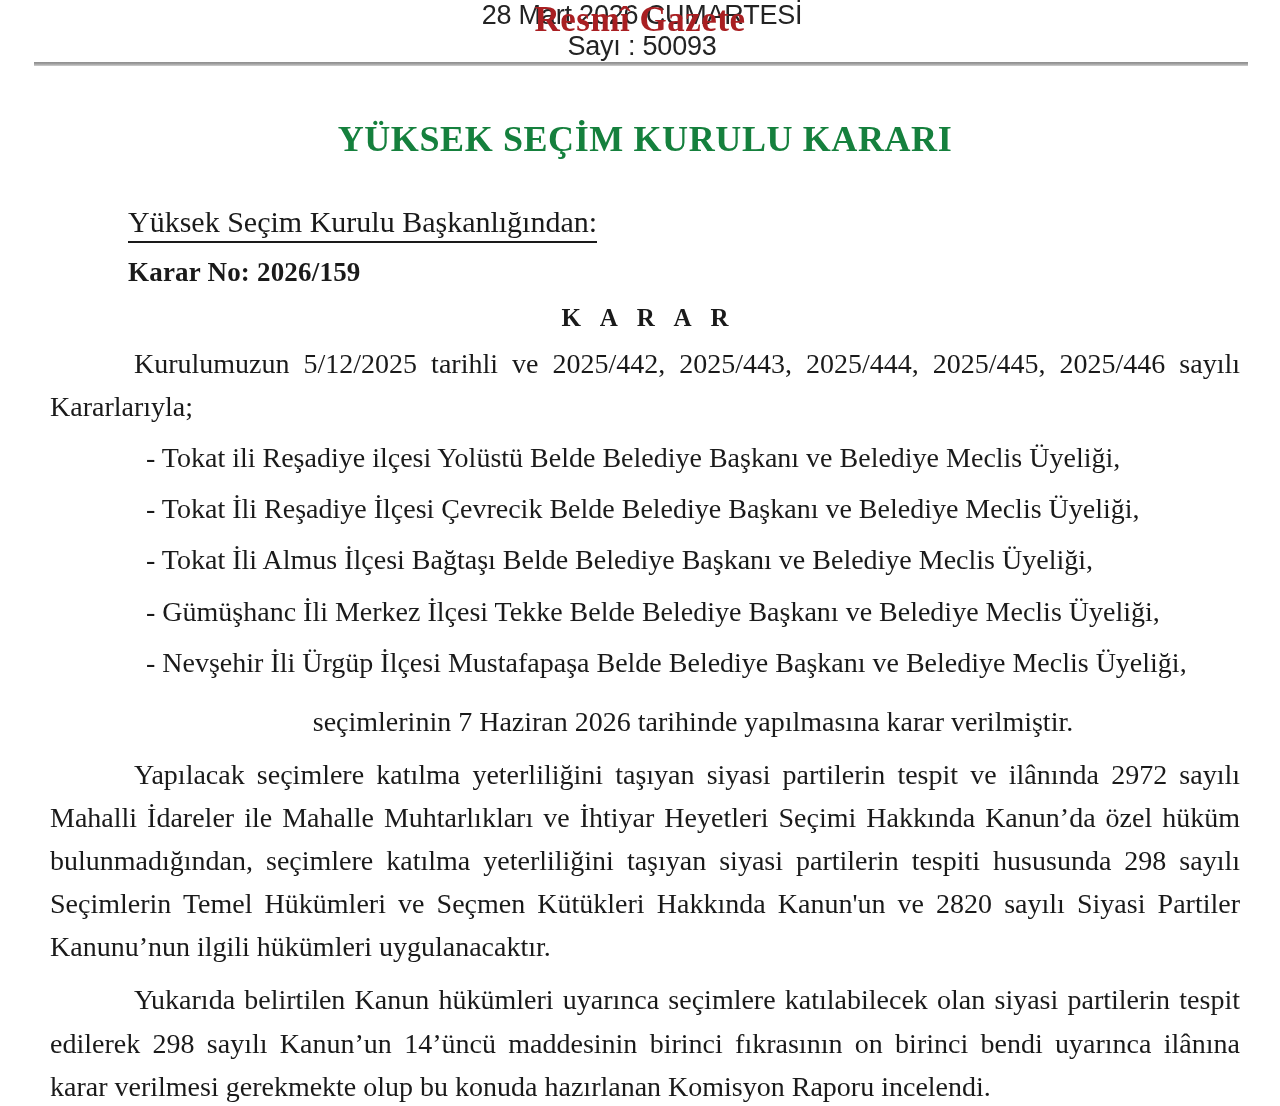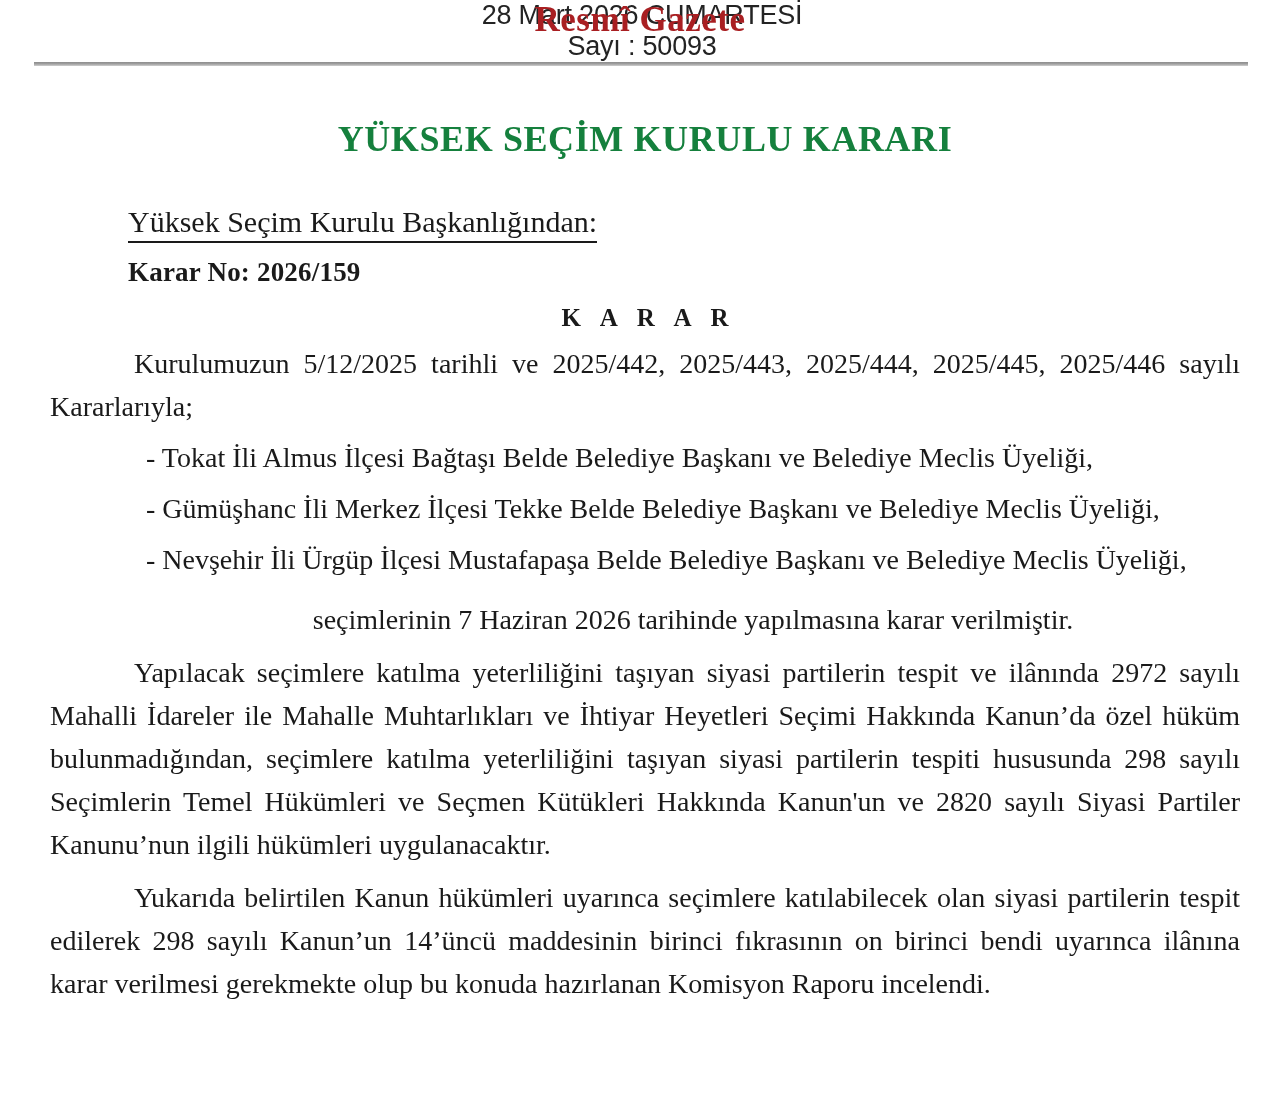--- a/index.html
+++ b/index.html
@@ -158,21 +158,23 @@
     <div class="issuer-wrap">
       <span class="issuer">Yüksek Seçim Kurulu Başkanlığından:</span>
     </div>
 
     <div class="karar-no">Karar No: 2026/159</div>
 
     <div class="karar-heading">K A R A R</div>
 
     <p class="body-text">Kurulumuzun 5/12/2025 tarihli ve 2025/442, 2025/443, 2025/444, 2025/445, 2025/446 sayılı Kararlarıyla;</p>
 
+    <p class="list-item">- Tokat ili Reşadiye ilçesi Yolüstü Belde Belediye Başkanı ve Belediye Meclis Üyeliği,</p>
 
+    <p class="list-item">- Tokat İli Reşadiye İlçesi Çevrecik Belde Belediye Başkanı ve Belediye Meclis Üyeliği,</p>
 
     <p class="list-item">- Tokat İli Almus İlçesi Bağtaşı Belde Belediye Başkanı ve Belediye Meclis Üyeliği,</p>
 
     <p class="list-item">- Gümüşhanc İli Merkez İlçesi Tekke Belde Belediye Başkanı ve Belediye Meclis Üyeliği,</p>
 
     <p class="list-item">- Nevşehir İli Ürgüp İlçesi Mustafapaşa Belde Belediye Başkanı ve Belediye Meclis Üyeliği,</p>
 
     <p class="closing-line">seçimlerinin 7 Haziran 2026 tarihinde yapılmasına karar verilmiştir.</p>
 
     <p class="body-text">Yapılacak seçimlere katılma yeterliliğini taşıyan siyasi partilerin tespit ve ilânında 2972 sayılı Mahalli İdareler ile Mahalle Muhtarlıkları ve İhtiyar Heyetleri Seçimi Hakkında Kanun’da özel hüküm bulunmadığından, seçimlere katılma yeterliliğini taşıyan siyasi partilerin tespiti hususunda 298 sayılı Seçimlerin Temel Hükümleri ve Seçmen Kütükleri Hakkında Kanun'un ve 2820 sayılı Siyasi Partiler Kanunu’nun ilgili hükümleri uygulanacaktır.</p>

